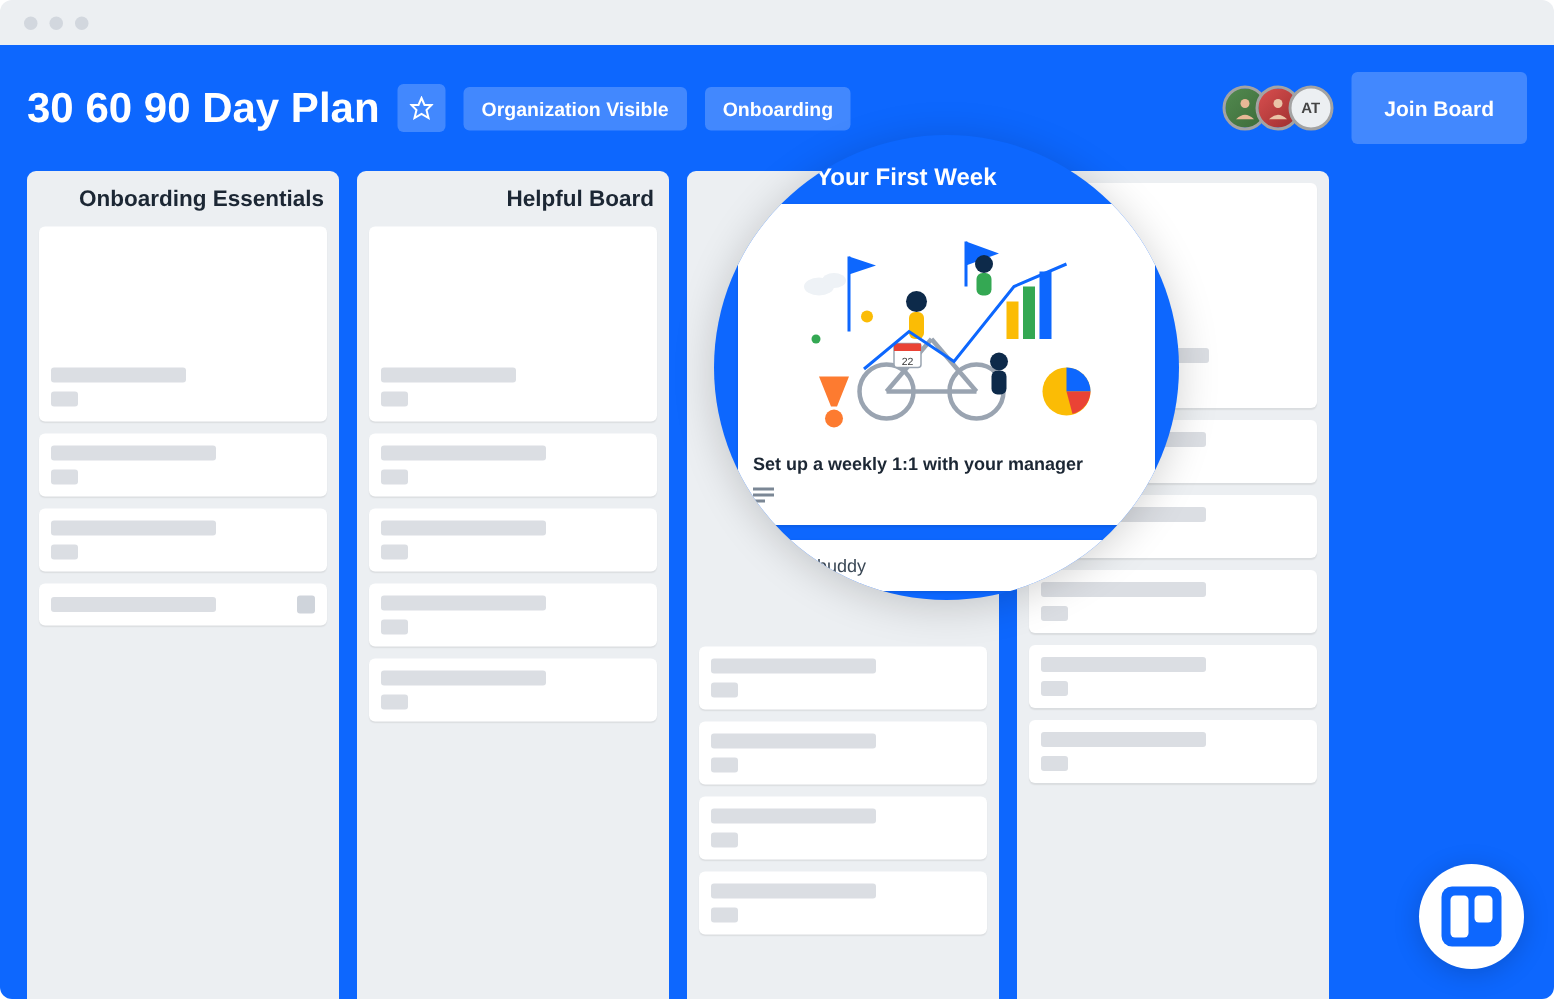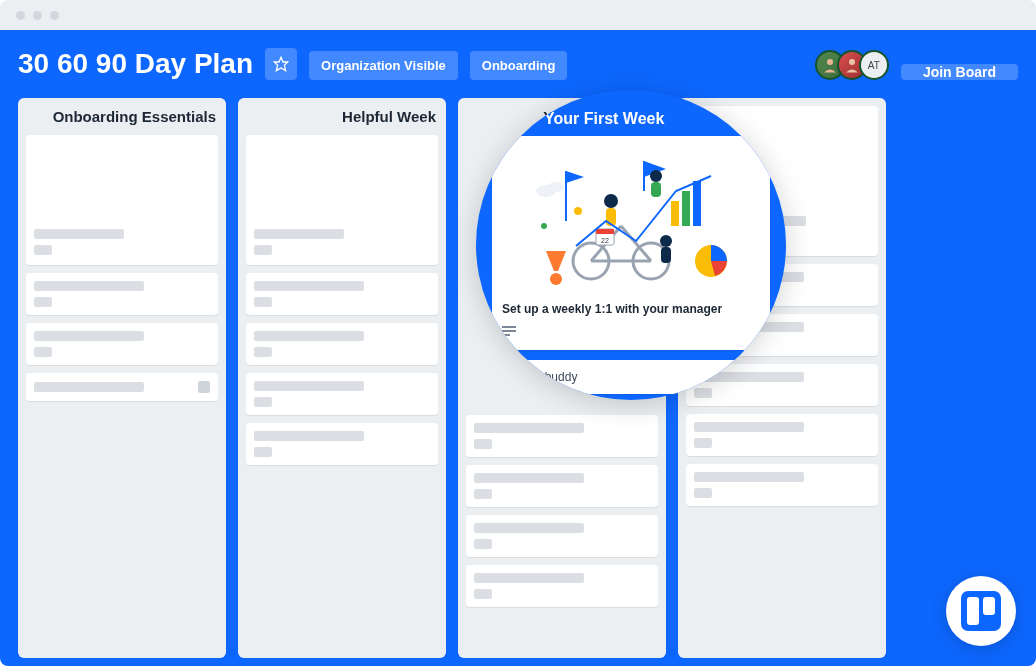--- a/index.html
+++ b/index.html
@@ -19,21 +19,21 @@
     .app {
       height: 636px;
       background: #0d67fe;
       border-radius: 0 0 8px 8px;
       padding: 18px 18px 0 18px;
       overflow: hidden;
     }
     
     .header {
       display: flex;
-      align-items: flex-end;
+      align-items: center;
       gap: 12px;
       margin-bottom: 18px;
     }
     .board-title {
       color: #fff;
       font-size: 28px;
       font-weight: 700;
     }
     .star-btn {
       width: 32px; height: 32px;
@@ -53,40 +53,40 @@
       padding: 7px 12px;
       border: none;
       border-radius: 4px;
       cursor: pointer;
     }
     .spacer { flex: 1; }
     .avatars { display: flex; }
     .avatar {
       width: 30px; height: 30px;
       border-radius: 50%;
-      border: 2px solid #14532d;
+      border: 2px solid #a3a3a3;
       margin-left: -8px;
       background: #ccc;
       display: flex;
       align-items: center;
       justify-content: center;
       font-size: 10px;
-      font-weight: 400;
+      font-weight: 700;
       color: #444;
     }
     .avatar:first-child { margin-left: 0; }
     .avatar.a1 { background: linear-gradient(135deg,#528a4f,#3d6b3a); }
     .avatar.a2 { background: linear-gradient(135deg,#d94f4f,#9c2f2f); }
     .avatar.a3 { background: #eceff2; }
     .join-btn {
       background: rgba(255,255,255,0.22);
       color: #fff;
       font-size: 14px;
       font-weight: 600;
-      padding: 0 22px;
+      padding: 16px 22px;
       border: none;
       border-radius: 4px;
       cursor: pointer;
     }
     
     .board {
       display: flex;
       gap: 12px;
       height: 560px;
     }
@@ -281,21 +281,21 @@
           <div class="line1"></div>
           <div class="line2"></div>
         </div>
       <div class="card flex">
           <div class="line1"></div>
           <div class="sq"></div>
         </div>
     </div>
 
     <div class="list">
-      <div class="list-title">Helpful Week</div>
+      <div class="list-title">Helpful Board</div>
       <div class="card tall">
           <div class="bar1"></div>
           <div class="bar2"></div>
         </div>
       <div class="card">
           <div class="line1"></div>
           <div class="line2"></div>
         </div>
       <div class="card">
           <div class="line1"></div>

